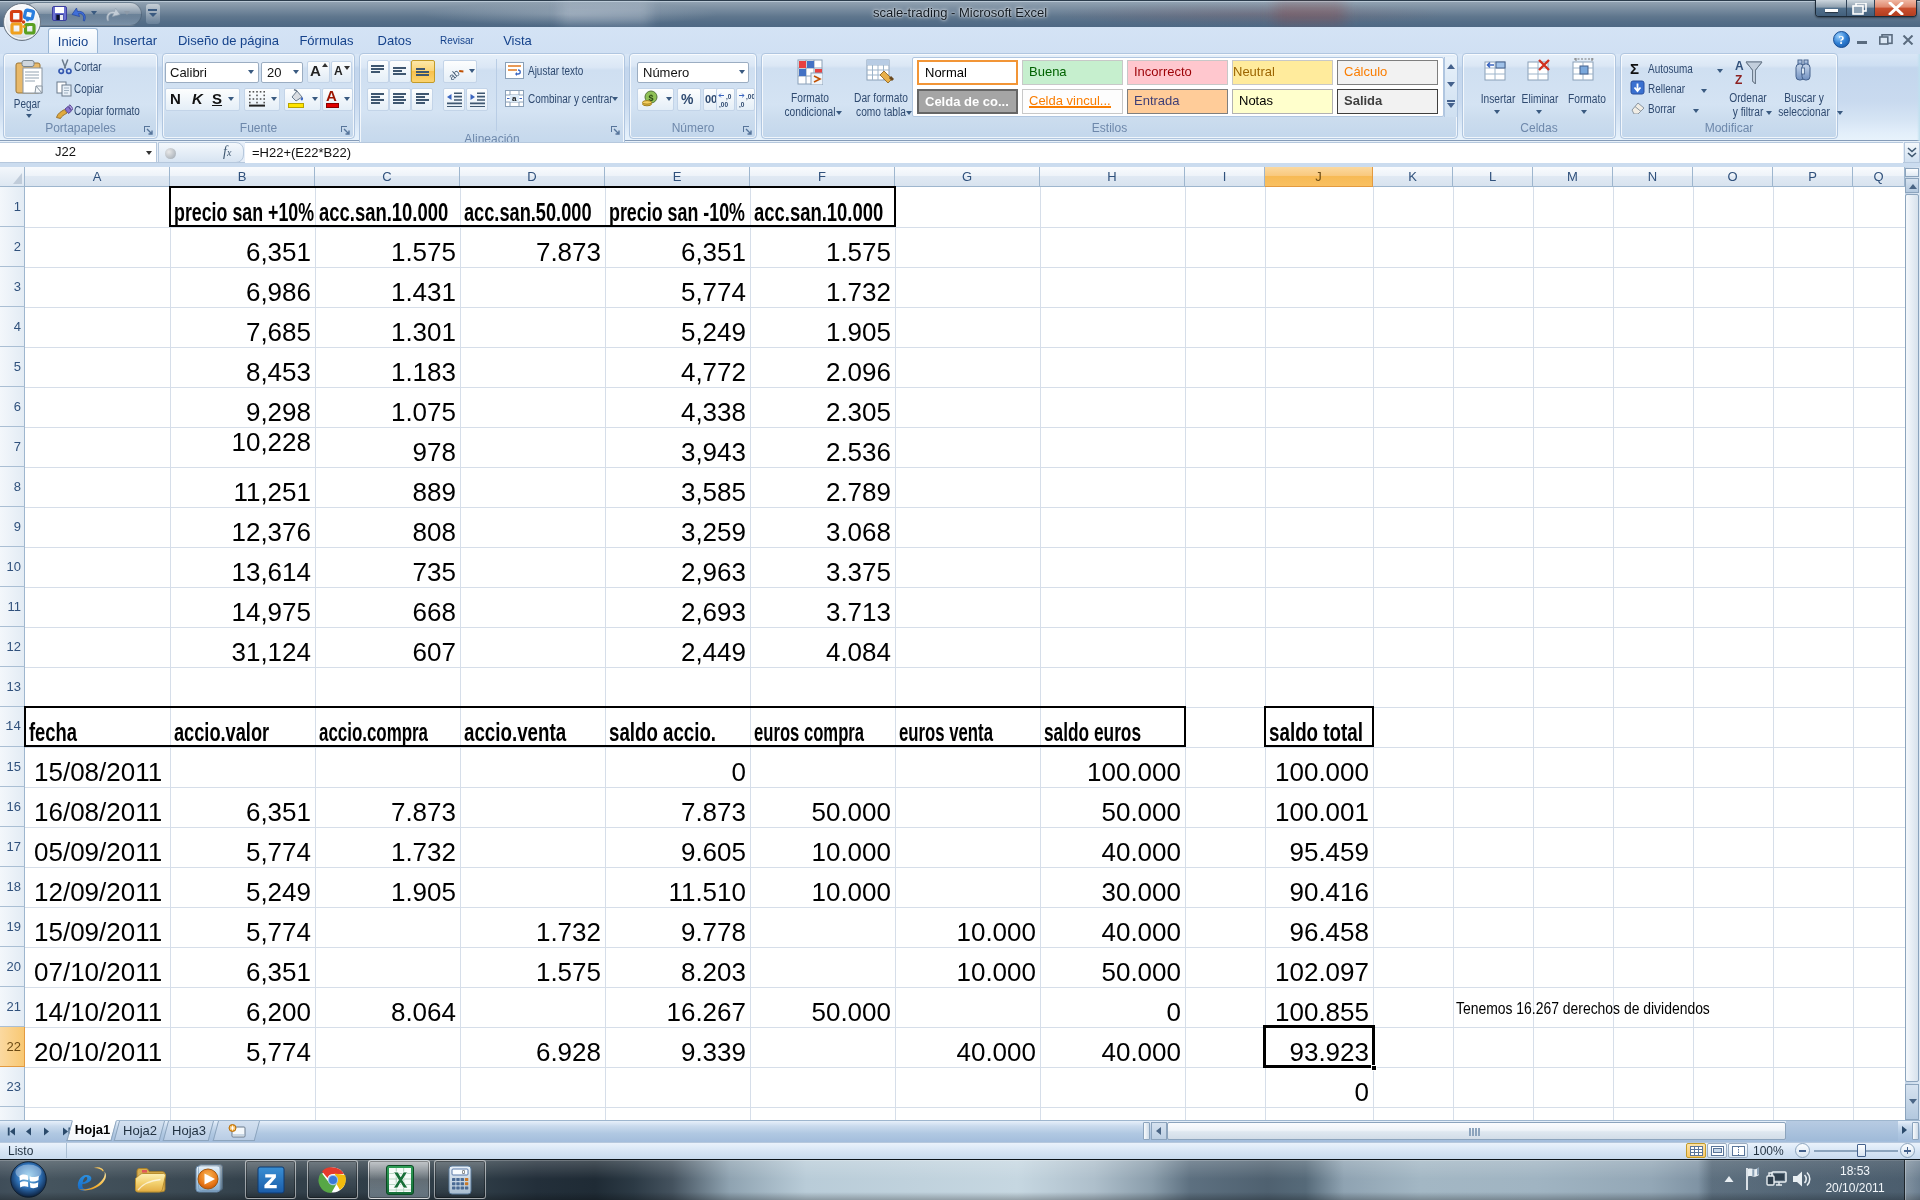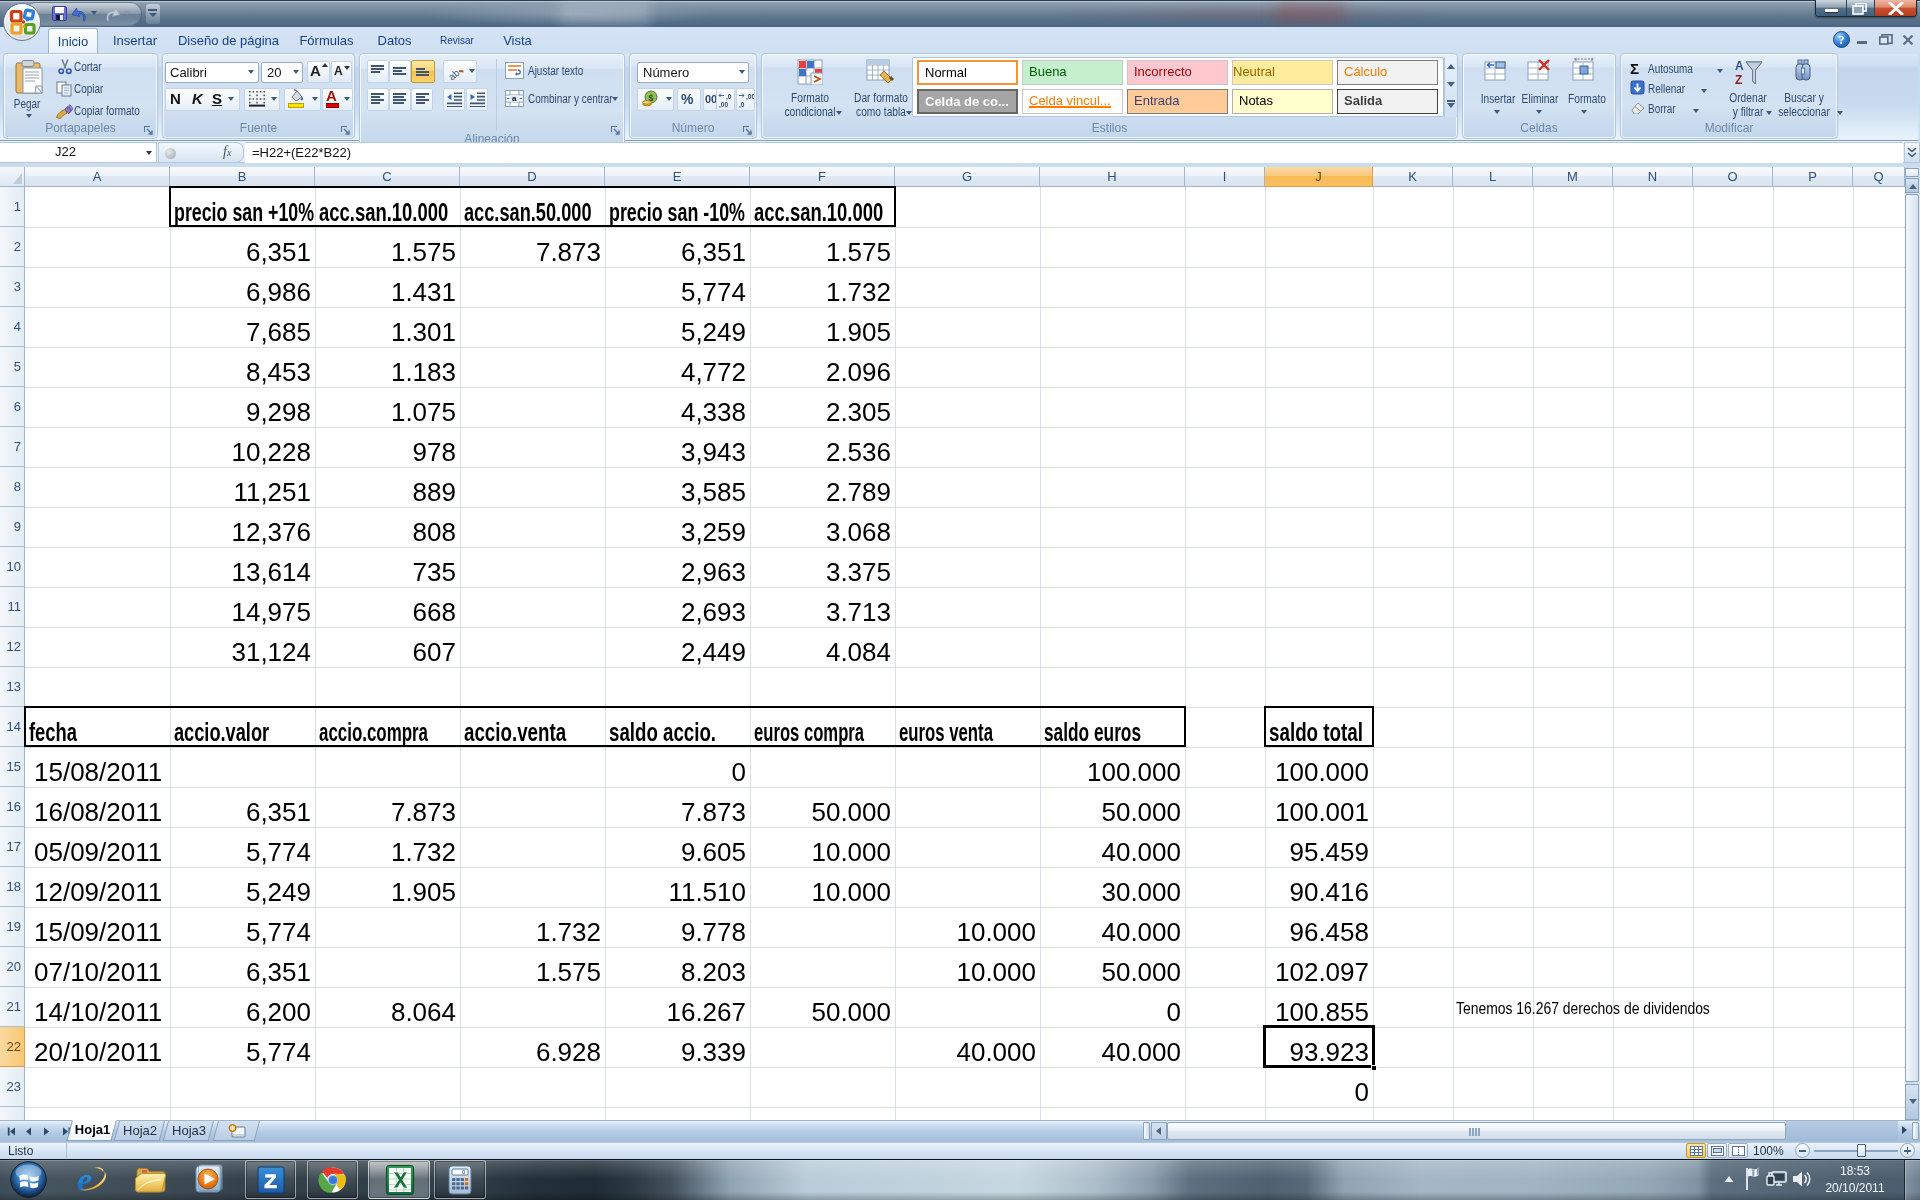--- a/index.html
+++ b/index.html
@@ -18,20 +18,21 @@
 <div id="root">
 <div class="abs" style="left:0;top:0;width:1920px;height:27px;
 background:linear-gradient(180deg,#99a9b8 0%,#8597a8 20%,#6f8499 45%,#5f768d 62%,#556e88 80%,#4e6884 100%);">
 <div class="abs" style="left:0;top:0;width:1920px;height:1px;background:#2b3c4c;"></div>
 <div class="abs" style="left:0;top:1px;width:1920px;height:1px;background:#b9c8d5;"></div>
 <div class="abs" style="left:420px;top:2px;width:300px;height:24px;background:radial-gradient(ellipse at center,rgba(230,235,240,.25),rgba(230,235,240,0) 70%);"></div>
 <div class="abs" style="left:1050px;top:2px;width:400px;height:24px;background:radial-gradient(ellipse at center,rgba(140,60,60,.18),rgba(140,60,60,0) 70%);"></div>
 <div class="abs" style="left:560px;top:0px;width:90px;height:26px;background:rgba(215,225,235,.25);filter:blur(6px);"></div>
 <div class="abs" style="left:1275px;top:0px;width:70px;height:26px;background:rgba(150,60,50,.25);filter:blur(7px);"></div>
 </div>
+<div class="abs" style="left:0;top:5px;width:1920px;text-align:center;font-size:13px;color:#101820;text-shadow:0 0 4px rgba(255,255,255,.9),0 0 2px rgba(255,255,255,.9);">scale-trading - Microsoft Excel</div>
 <div class="abs" style="left:1815px;top:0;width:102px;height:17px;border:1px solid #1c2a38;border-top:none;border-radius:0 0 4px 4px;overflow:hidden;box-shadow:0 1px 2px rgba(0,0,0,.4);">
 <div class="abs" style="left:0;top:0;width:31px;height:17px;background:linear-gradient(180deg,#cdd6de 0%,#93a3b2 40%,#52708c 50%,#405d7a 100%);border-right:1px solid #2f4257;"></div>
 <div class="abs" style="left:31px;top:0;width:28px;height:17px;background:linear-gradient(180deg,#cdd6de 0%,#93a3b2 40%,#52708c 50%,#405d7a 100%);border-right:1px solid #2f4257;"></div>
 <div class="abs" style="left:59px;top:0;width:43px;height:17px;background:linear-gradient(180deg,#f0b8a4 0%,#e08a70 40%,#c94f2f 50%,#b03a1c 100%);"></div>
 <div class="abs" style="left:9px;top:9px;width:13px;height:3px;background:#fff;box-shadow:0 1px 1px rgba(0,0,0,.5);"></div>
 <svg class="abs" style="left:36px;top:3px;" width="18" height="12" viewBox="0 0 18 12">
         <rect x="4" y="0" width="10" height="8" fill="none" stroke="#fff" stroke-width="1.6"></rect>
         <rect x="1" y="3" width="10" height="8" fill="#8fa3b5" stroke="#fff" stroke-width="1.6"></rect>
       </svg>
 <svg class="abs" style="left:72px;top:2px;" width="16" height="13" viewBox="0 0 16 13">
@@ -503,21 +504,21 @@
 <div class="rlab" style="left:0;top:507px;">9</div>
 <div class="abs" style="left:0;top:547px;width:25px;height:40px;border-right:1px solid #9eb6ce;border-bottom:1px solid #aabfd4;"></div>
 <div class="rlab" style="left:0;top:547px;">10</div>
 <div class="abs" style="left:0;top:587px;width:25px;height:40px;border-right:1px solid #9eb6ce;border-bottom:1px solid #aabfd4;"></div>
 <div class="rlab" style="left:0;top:587px;">11</div>
 <div class="abs" style="left:0;top:627px;width:25px;height:40px;border-right:1px solid #9eb6ce;border-bottom:1px solid #aabfd4;"></div>
 <div class="rlab" style="left:0;top:627px;">12</div>
 <div class="abs" style="left:0;top:667px;width:25px;height:40px;border-right:1px solid #9eb6ce;border-bottom:1px solid #aabfd4;"></div>
 <div class="rlab" style="left:0;top:667px;">13</div>
 <div class="abs" style="left:0;top:707px;width:25px;height:40px;border-right:1px solid #9eb6ce;border-bottom:1px solid #aabfd4;"></div>
-<div class="rlab" style="left:0;top:707px;">14</div>
+<div class="rlab" style="left:0;top:707px;font-family:Liberation Mono, monospace;">14</div>
 <div class="abs" style="left:0;top:747px;width:25px;height:40px;border-right:1px solid #9eb6ce;border-bottom:1px solid #aabfd4;"></div>
 <div class="rlab" style="left:0;top:747px;">15</div>
 <div class="abs" style="left:0;top:787px;width:25px;height:40px;border-right:1px solid #9eb6ce;border-bottom:1px solid #aabfd4;"></div>
 <div class="rlab" style="left:0;top:787px;">16</div>
 <div class="abs" style="left:0;top:827px;width:25px;height:40px;border-right:1px solid #9eb6ce;border-bottom:1px solid #aabfd4;"></div>
 <div class="rlab" style="left:0;top:827px;">17</div>
 <div class="abs" style="left:0;top:867px;width:25px;height:40px;border-right:1px solid #9eb6ce;border-bottom:1px solid #aabfd4;"></div>
 <div class="rlab" style="left:0;top:867px;">18</div>
 <div class="abs" style="left:0;top:907px;width:25px;height:40px;border-right:1px solid #9eb6ce;border-bottom:1px solid #aabfd4;"></div>
 <div class="rlab" style="left:0;top:907px;">19</div>
@@ -588,21 +589,21 @@
 <div class="cell num" style="left:605px;top:312px;width:141px;">5,249</div>
 <div class="cell num" style="left:750px;top:312px;width:141px;">1.905</div>
 <div class="cell num" style="left:170px;top:352px;width:141px;">8,453</div>
 <div class="cell num" style="left:315px;top:352px;width:141px;">1.183</div>
 <div class="cell num" style="left:605px;top:352px;width:141px;">4,772</div>
 <div class="cell num" style="left:750px;top:352px;width:141px;">2.096</div>
 <div class="cell num" style="left:170px;top:392px;width:141px;">9,298</div>
 <div class="cell num" style="left:315px;top:392px;width:141px;">1.075</div>
 <div class="cell num" style="left:605px;top:392px;width:141px;">4,338</div>
 <div class="cell num" style="left:750px;top:392px;width:141px;">2.305</div>
-<div class="cell num" style="left:170px;top:432px;width:141px;padding-left:7px;">10,228</div>
+<div class="cell num" style="left:170px;top:422px;width:141px;padding-left:7px;">10,228</div>
 <div class="cell num" style="left:315px;top:432px;width:141px;">978</div>
 <div class="cell num" style="left:605px;top:432px;width:141px;">3,943</div>
 <div class="cell num" style="left:750px;top:432px;width:141px;">2.536</div>
 <div class="cell num" style="left:170px;top:472px;width:141px;">11,251</div>
 <div class="cell num" style="left:315px;top:472px;width:141px;">889</div>
 <div class="cell num" style="left:605px;top:472px;width:141px;">3,585</div>
 <div class="cell num" style="left:750px;top:472px;width:141px;">2.789</div>
 <div class="cell num" style="left:170px;top:512px;width:141px;">12,376</div>
 <div class="cell num" style="left:315px;top:512px;width:141px;">808</div>
 <div class="cell num" style="left:605px;top:512px;width:141px;">3,259</div>

